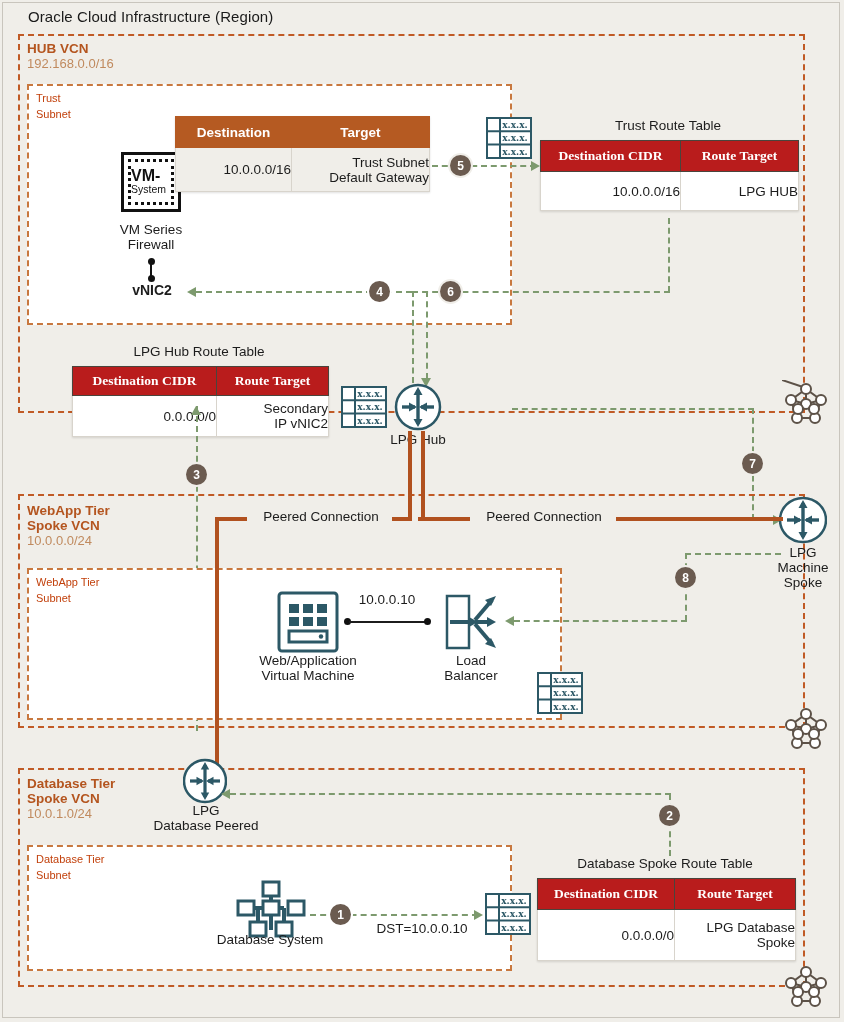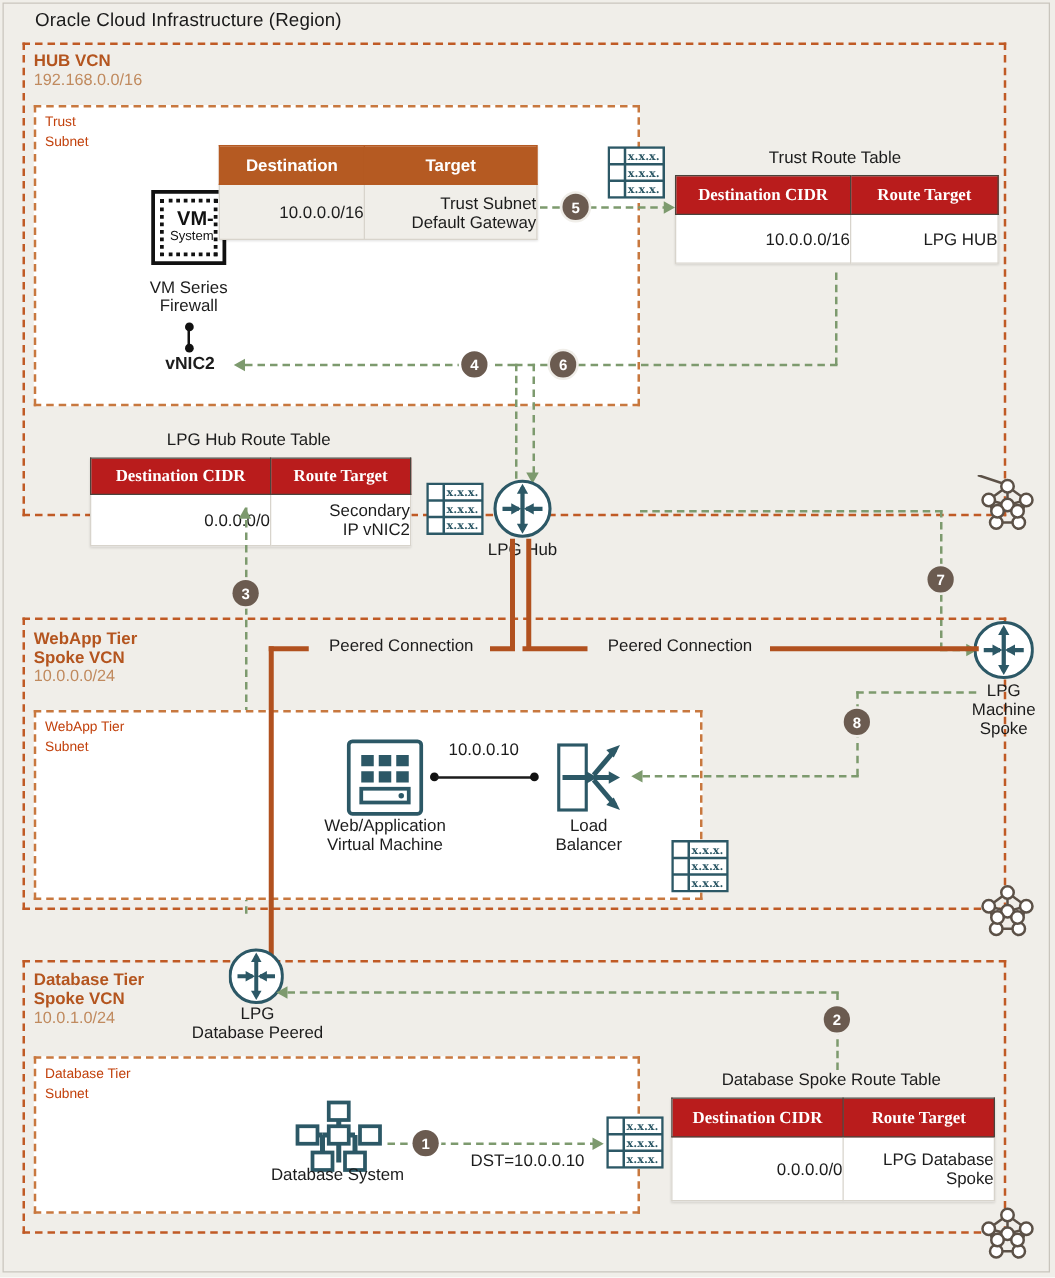--- a/index.html
+++ b/index.html
@@ -49,21 +49,21 @@
   
   .step{width:21px;height:21px;border-radius:50%;background:#6b5b50;color:#fff;font-size:12px;font-weight:bold;
         display:flex;align-items:center;justify-content:center;box-shadow:0 0 0 2px #f0eee9;}
   .step.onwhite{box-shadow:0 0 0 2px #fff;}
 
   
   .rt-icon{width:46px;height:42px;}
   .vm-fw{width:60px;height:60px;border:3px solid #111;background:#fff;box-sizing:border-box;
          display:flex;flex-direction:column;align-items:center;justify-content:center;}
   .vm-fw-inner{border:3px dotted #111;width:46px;height:46px;display:flex;flex-direction:column;
-               align-items:flex-end;justify-content:center;box-sizing:border-box;}
+               align-items:flex-start;justify-content:center;box-sizing:border-box;}
   .vm-fw-t1{font-size:16px;font-weight:bold;color:#111;line-height:14px;}
   .vm-fw-t2{font-size:10.5px;color:#111;line-height:12px;}
   .dot{width:7px;height:7px;border-radius:50%;background:#111;}
 </style>
 </head>
 <body>
 
 <div id="stage">
 
   <div class="abs" id="region-box"></div>

